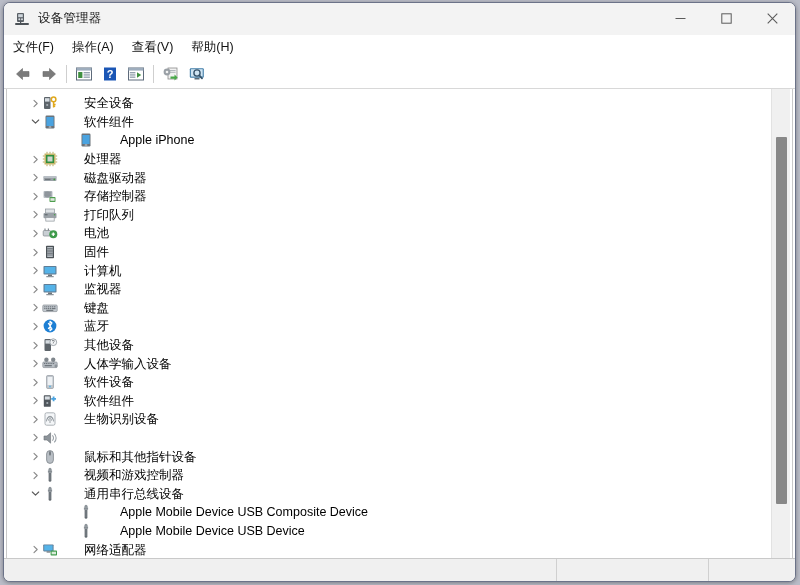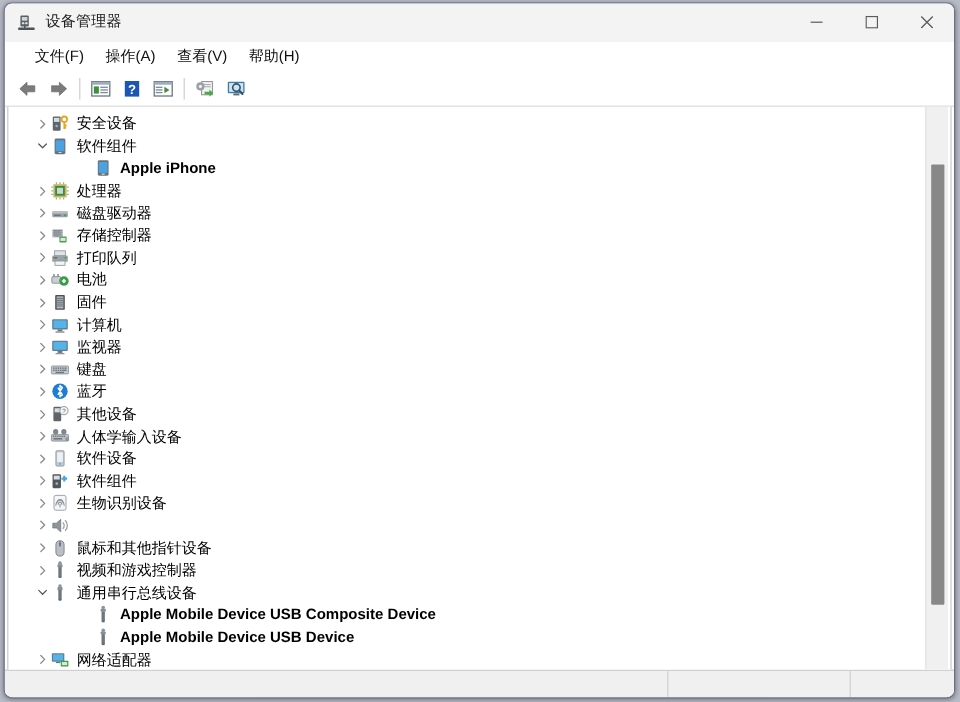--- a/index.html
+++ b/index.html
@@ -20,41 +20,41 @@
     border-bottom:1px solid #f3f3f3;position:relative;
   }
   .title-icon{width:16px;height:16px;margin-left:10px;margin-right:8px;position:relative;}
   .title-text{font-size:12.5px;color:#1a1a1a;letter-spacing:.2px;}
   .wincontrols{position:absolute;right:0;top:0;height:31px;display:flex;}
   .wc{width:46px;height:31px;display:flex;align-items:center;justify-content:center;color:#4a4a4a;}
   .wc svg{display:block;}
   
   .menubar{
     height:24px;min-height:24px;background:#ffffff;display:flex;align-items:center;
-    padding-left:16px;
+    padding-left:0;
   }
   .menu-item{font-size:12.5px;color:#111;padding:2px 9px;border-radius:3px;}
   
   .toolbar{
     height:29px;min-height:29px;background:#ffffff;display:flex;align-items:center;
     padding-left:6px;border-bottom:1px solid #d8d8d8;
   }
   .tb-btn{width:26px;height:24px;display:flex;align-items:center;justify-content:center;border-radius:3px;}
   .tb-sep{width:1px;height:18px;background:#cfcfcf;margin:0 4px;}
   
   .content{flex:1;position:relative;background:#ffffff;overflow:hidden;
            border:1px solid #c9c9c9;border-top:none;border-bottom:none;margin:0 2px;}
   .tree{position:absolute;left:0;top:5px;right:20px;}
   .row{height:18.6px;display:flex;align-items:center;white-space:nowrap;font-size:12.5px;color:#000;}
   .chev{width:14px;min-width:14px;display:flex;align-items:center;justify-content:center;color:#6e6e6e;}
   .chev svg{display:block;}
   .ico{width:17px;min-width:17px;height:16px;position:relative;margin-right:5px;}
-  .lbl{line-height:16px;}
+  .lbl{line-height:16px;margin-left:20px;}
   .depth1{padding-left:21px;}
-  .depth2{padding-left:57px;font-weight:bold;}
+  .depth2{padding-left:57px;}
   
   .scrollbar{position:absolute;right:2px;top:0;width:18px;height:100%;background:#f0f0f0;
              border-left:1px solid #e2e2e2;}
   .sb-thumb{position:absolute;left:4px;width:11px;background:#888888;border-radius:1px;}
   
   .statusbar{
     height:22px;min-height:22px;background:#f0f0f0;border-top:1px solid #c9c9c9;
     display:flex;align-items:center;font-size:11.5px;color:#222;
   }
   .sb-pane{height:22px;display:flex;align-items:center;padding-left:6px;}

